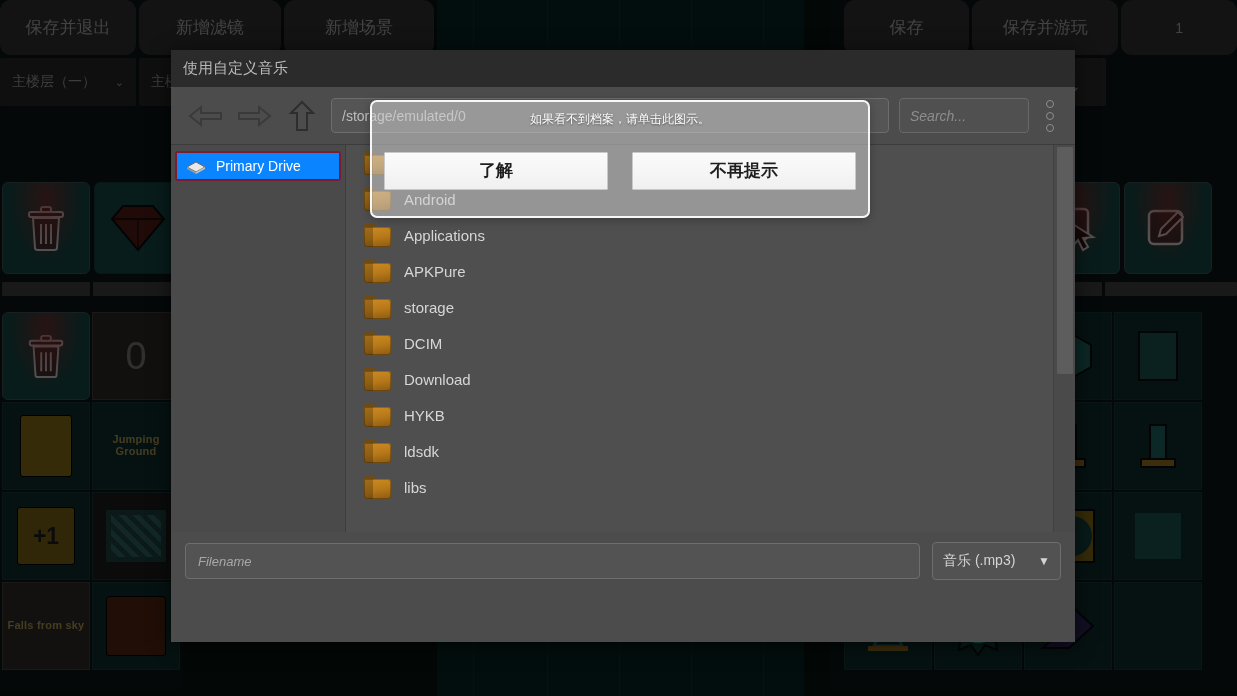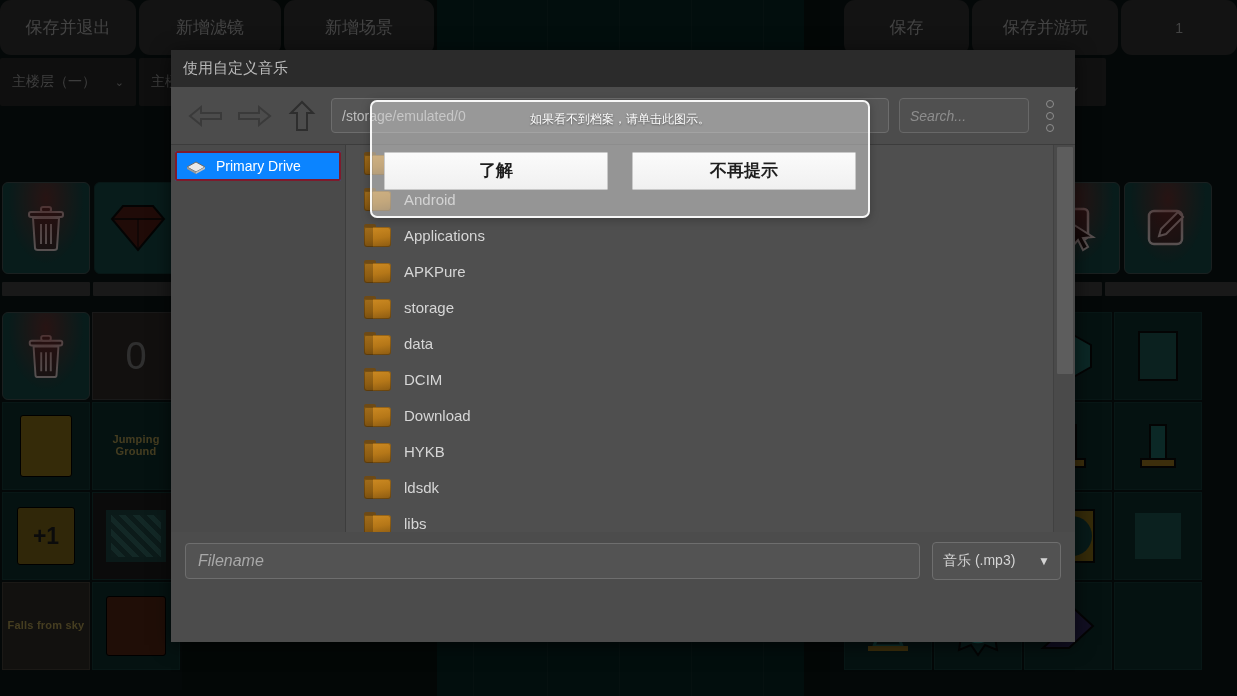--- a/index.html
+++ b/index.html
@@ -175,21 +175,21 @@
     position: absolute; left: 3px; width: 16px; top: 2px; height: 227px;
     background: #5d5d5d; border-radius: 1px;
   }
 
   .dlg-foot { height: 108px; background: #4c4c4c; padding: 10px 14px 0 14px; }
   .foot-row1 { display: flex; gap: 12px; align-items: center; }
   .filename {
     flex: 1 1 auto; height: 36px; background: #535353;
     border: 1px solid #6e6e6e; border-radius: 4px;
     display: flex; align-items: center; padding: 0 12px;
-    color: #a8a8a8; font-size: 16px; font-style: italic;
+    color: #a8a8a8; font-size: 13px; font-style: italic;
   }
   .typesel {
     width: 129px; height: 38px; background: #525252; border: 1px solid #6e6e6e;
     border-radius: 4px; display: flex; align-items: center;
     justify-content: space-between; padding: 0 10px;
     color: #d4d4d4; font-size: 14px;
   }
   .foot-row2 {
     display: flex; align-items: center; margin-top: 16px; gap: 12px;
   }
@@ -572,28 +572,20 @@
               <i class="fold"></i>
             </span>
           <span>storage</span>
         </div>
         <div class="frow">
           <span class="folder-ico">
               <i class="tab"></i>
               <i class="body"></i>
               <i class="fold"></i>
             </span>
-          <span>data</span>
-        </div>
-        <div class="frow">
-          <span class="folder-ico">
-              <i class="tab"></i>
-              <i class="body"></i>
-              <i class="fold"></i>
-            </span>
           <span>DCIM</span>
         </div>
         <div class="frow">
           <span class="folder-ico">
               <i class="tab"></i>
               <i class="body"></i>
               <i class="fold"></i>
             </span>
           <span>Download</span>
         </div>

